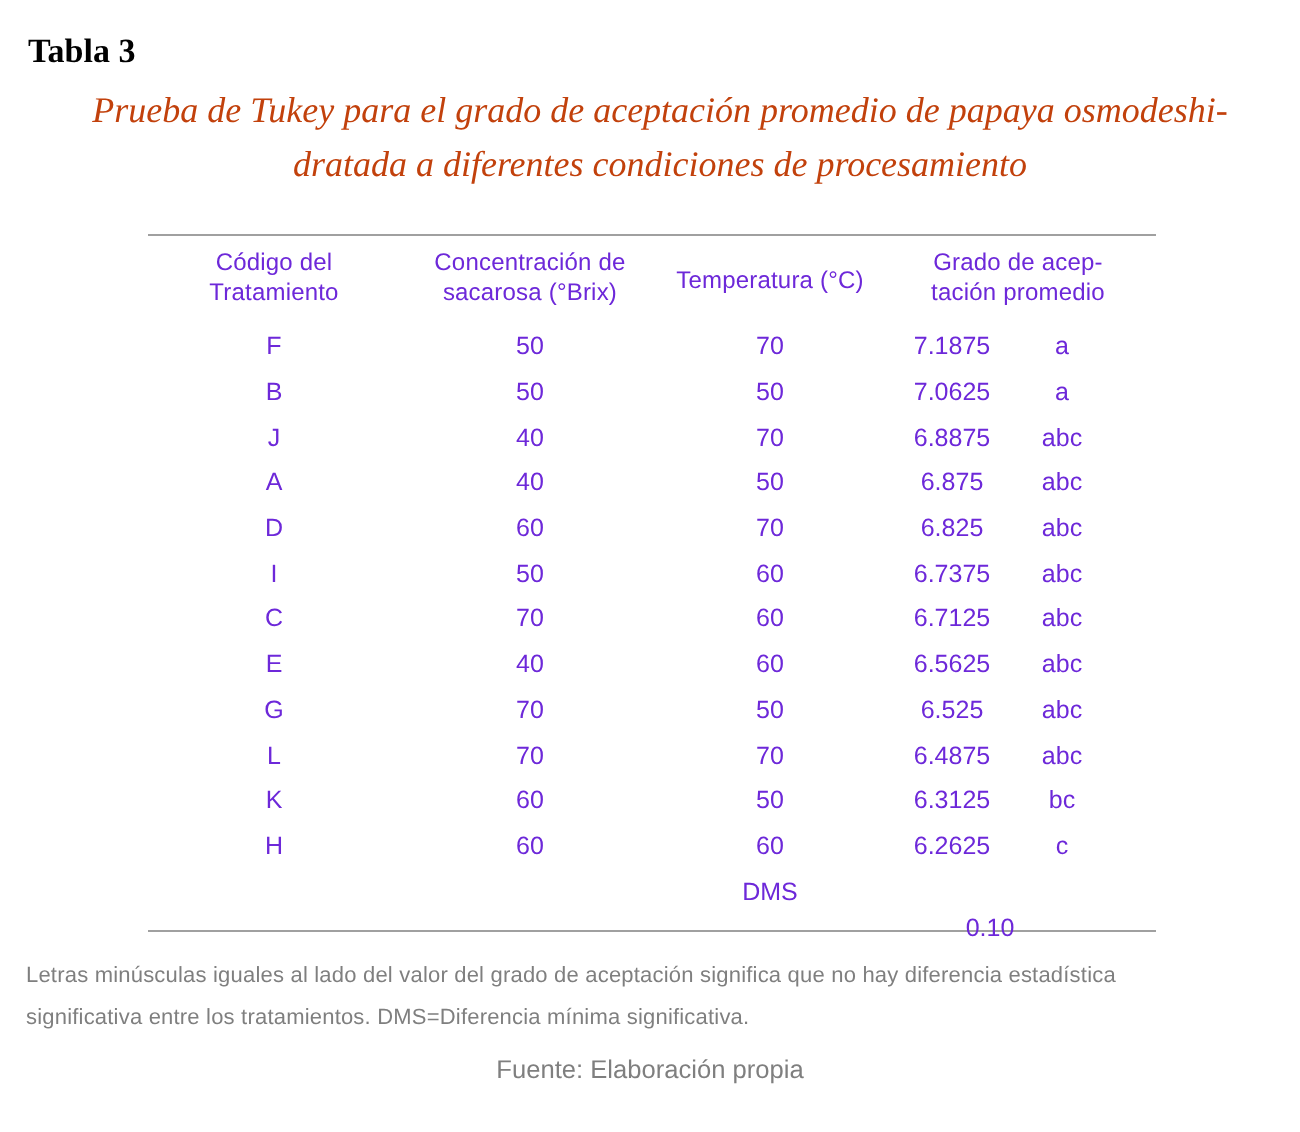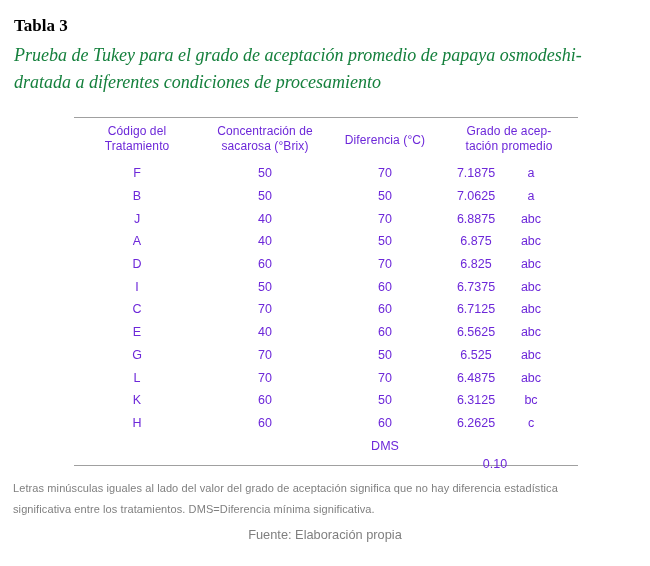--- a/index.html
+++ b/index.html
@@ -13,22 +13,23 @@
   .page-title {
     position: absolute; left: 14px; top: 16px;
     font-family: "Liberation Serif", serif;
     font-weight: bold; font-size: 17px;
     color: #000000;
   }
   .caption {
     position: absolute; left: 14px; top: 42px;
     font-family: "Liberation Serif", serif;
     font-style: italic; font-size: 18px; line-height: 27px;
-    color: #15803d;
+    color: #c2410c;
     width: 632px;
+    text-align: center;
   }
   .data-table {
     position: absolute; left: 74px; top: 117px;
     width: 504px;
     border-top: 1.5px solid #a0a0a0;
     border-bottom: 1.5px solid #a0a0a0;
     color: #6d28d9;
   }
   .thead { display: flex; height: 44px; }
   .hc {
@@ -73,21 +74,21 @@
   <div>Prueba de Tukey para el grado de aceptación promedio de papaya osmodeshi-</div>
   <div>dratada a diferentes condiciones de procesamiento</div>
 </div>
 
 <div class="data-table">
   <div class="thead">
     <div class="hc hc1">Código del
 Tratamiento</div>
     <div class="hc hc2">Concentración de
 sacarosa (°Brix)</div>
-    <div class="hc hc3">Diferencia (°C)</div>
+    <div class="hc hc3">Temperatura (°C)</div>
     <div class="hc hc4">Grado de acep-
 tación promedio</div>
   </div>
   <div class="tbody">
 
     <div class="row">
       <div class="c c1">F</div>
       <div class="c c2">50</div>
       <div class="c c3">70</div>
       <div class="c c4">

